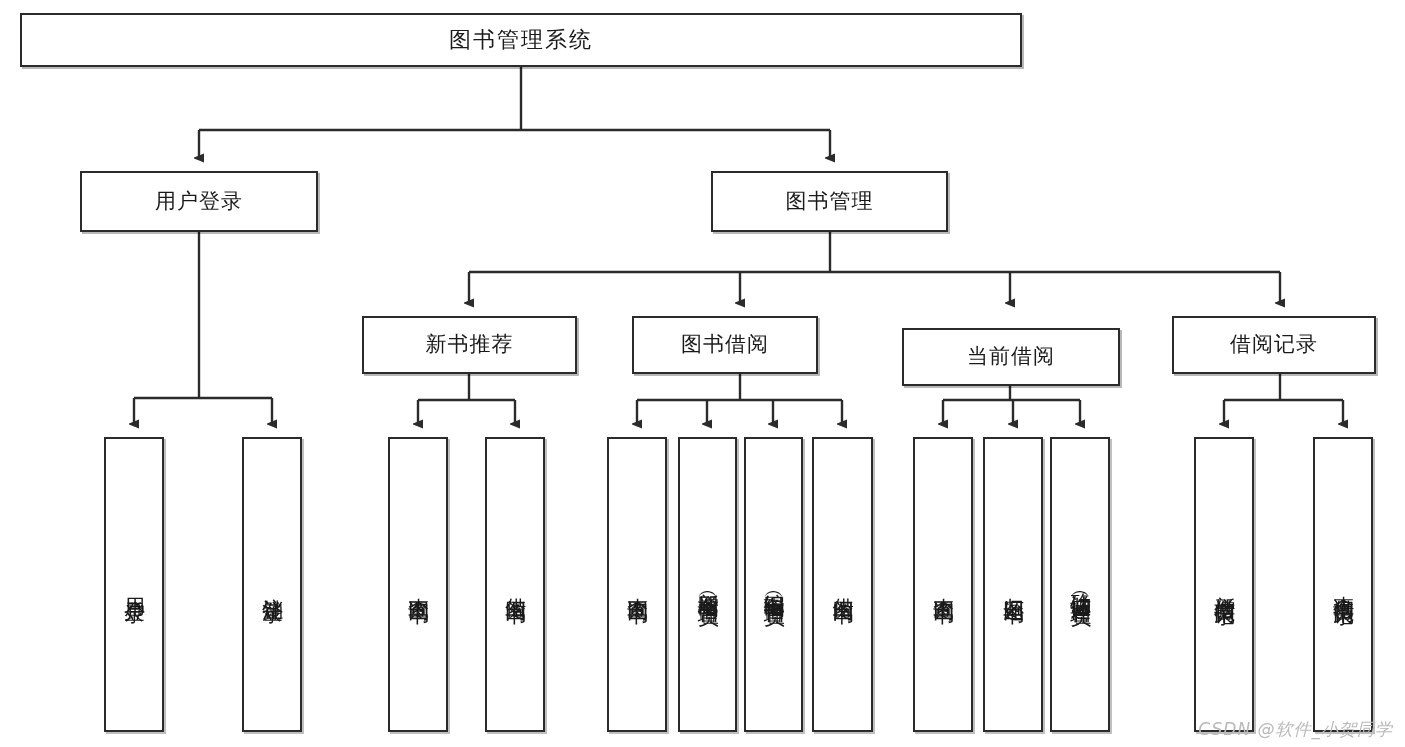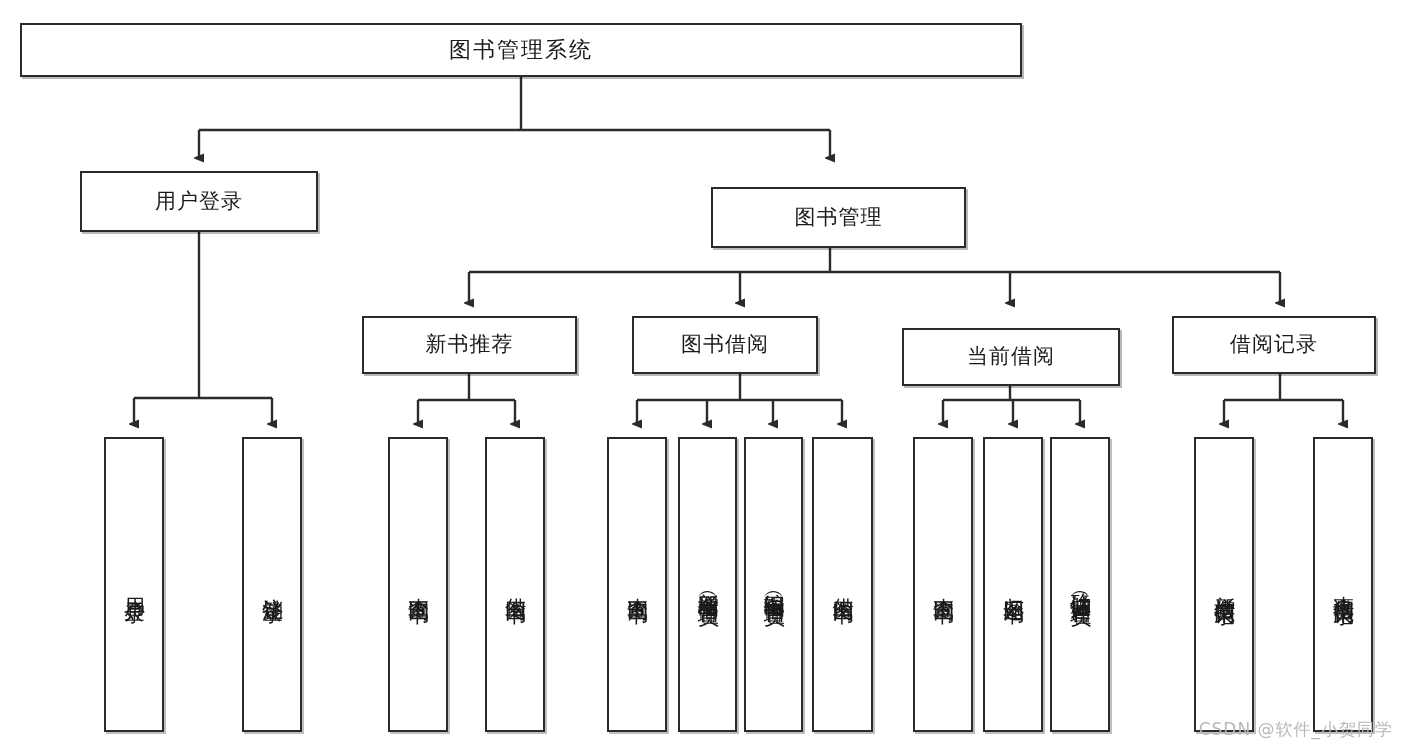--- a/index.html
+++ b/index.html
@@ -33,21 +33,20 @@
     color:#1a1a1a;
   }
   .node.h{
     font-size:21px;
     letter-spacing:1px;
     line-height:1.1;
   }
   .node.title{
     font-size:22px;
     letter-spacing:2px;
-    margin-top:10px;
   }
   .node.v{
     border-width:2px;
     box-shadow:2px 2px 0 rgba(0,0,0,0.25);
     align-items:center;
     justify-content:center;
     padding:6px 0;
   }
   .vtext{
     writing-mode:vertical-rl;
@@ -60,20 +59,21 @@
   }
   .watermark{
     position:absolute;
     right:12px;
     bottom:6px;
     font-size:17px;
     color:#b9b9b9;
     letter-spacing:1px;
     white-space:nowrap;
     user-select:none;
+    font-style:italic;
   }
 </style>
 </head>
 <body>
 
 <div id="canvas">
 
   <svg class="wires" viewBox="0 0 1405 747" xmlns="http://www.w3.org/2000/svg">
     <defs>
       <marker id="arrow" markerWidth="10" markerHeight="10" refX="4.6" refY="5" orient="auto" markerUnits="userSpaceOnUse">
@@ -120,21 +120,21 @@
       <path d="M1280,374 L1280,400"></path>
       <path d="M1224,400 L1343,400"></path>
       <path d="M1224,400 L1224,424" marker-end="url(#arrow)"></path>
       <path d="M1343,400 L1343,424" marker-end="url(#arrow)"></path>
     </g>
   </svg>
 
   <div class="node title" style="left: 20px; top: 13px; width: 1002px; height: 54px;">图书管理系统</div>
 
   <div class="node h" style="left: 80px; top: 171px; width: 238px; height: 61px;">用户登录</div>
-  <div class="node h" style="left: 711px; top: 187px; width: 255px; height: 61px;">图书管理</div>
+  <div class="node h" style="left: 711px; top: 171px; width: 237px; height: 61px;">图书管理</div>
 
   <div class="node h" style="left: 362px; top: 316px; width: 215px; height: 58px; text-align: center;">新书推荐</div>
   <div class="node h" style="left: 632px; top: 316px; width: 186px; height: 58px;">图书借阅</div>
   <div class="node h" style="left: 902px; top: 328px; width: 218px; height: 58px;">当前借阅</div>
   <div class="node h" style="left: 1172px; top: 316px; width: 204px; height: 58px;">借阅记录</div>
 
   <div class="node v" style="left: 104px; top: 437px; width: 60px; height: 295px;">
     <span class="vtext">用户登录</span>
   </div>
   <div class="node v" style="left: 242px; top: 437px; width: 60px; height: 295px;">

